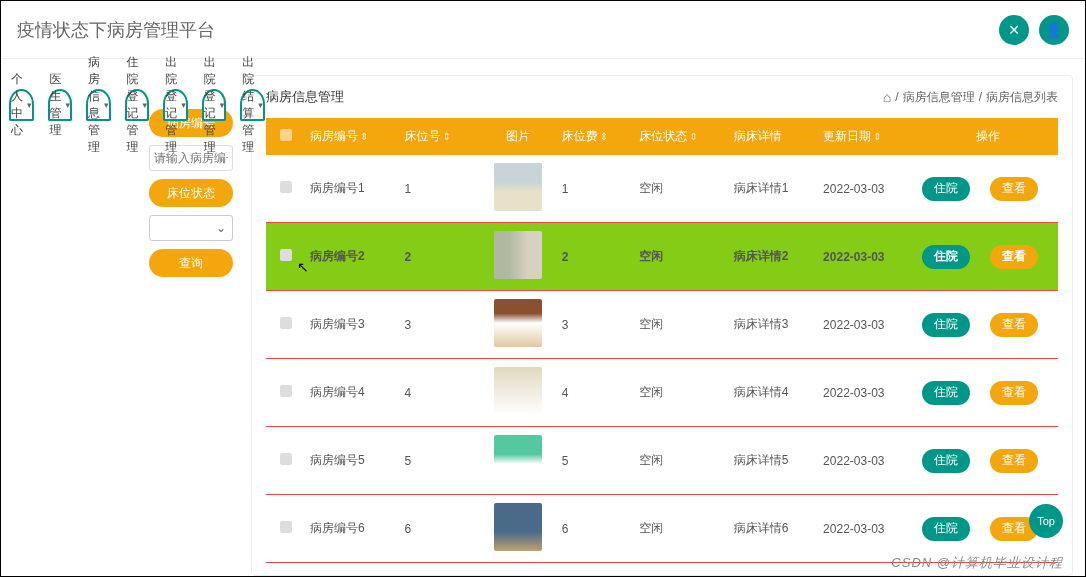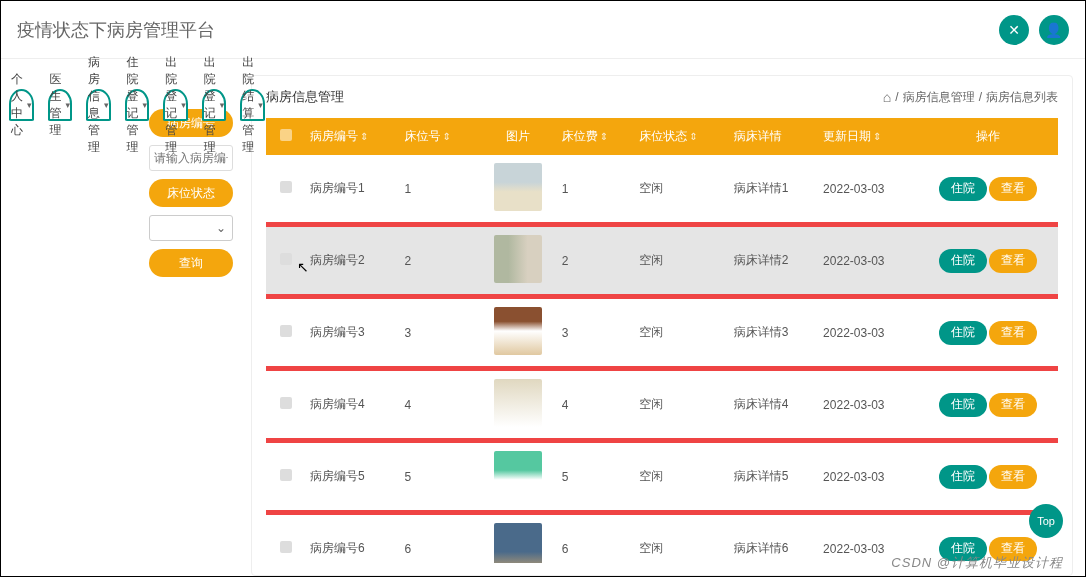--- a/index.html
+++ b/index.html
@@ -28,31 +28,31 @@
 .card { background: #fff; border: 1px solid #eee; padding: 12px 14px; border-radius: 4px; height: 100%; display: flex; flex-direction: column; }
 .card-head { display: flex; justify-content: space-between; align-items: center; margin-bottom: 12px; font-size: 13px; color: #333; }
 .breadcrumb { font-size: 12px; color: #666; display: flex; align-items: center; gap: 4px; }
 .bc-home { font-size: 14px; }
 
 .table-wrap { flex: 1; overflow-y: auto; }
 table { width: 100%; border-collapse: collapse; font-size: 12px; }
 thead { background: #F4A60D; color: #fff; }
 th { padding: 10px 4px; font-weight: normal; font-size: 12px; text-align: left; }
 th.center, td.center { text-align: center; }
-td { padding: 8px 4px; border-bottom: 5px solid #ef4444; vertical-align: middle; color: #555; }
-tr.sel td { background: #e5e5e5; }
+td { padding: 8px 4px; border-bottom: 1px solid #ef4444; vertical-align: middle; color: #555; }
+tr.sel td { background: #84cc16; font-weight: bold; }
 .chk { width: 12px; height: 12px; background: #ddd; display: inline-block; border-radius: 2px; }
 .img-cell { width: 48px; height: 48px; display: inline-block; border-radius: 2px; position: relative; overflow: hidden; }
 .img-a { background: linear-gradient(#c8d4d8 40%, #e8e0c8 60%); }
 .img-b { background: linear-gradient(90deg, #b0b8a0 30%, #d8d0c0 70%); }
 .img-c { background: linear-gradient(#8a5030 30%, #fff 50%, #e0c8a0); }
 .img-d { background: linear-gradient(#e0d8c0, #fff); }
 .img-e { background: linear-gradient(#55c8a0 40%, #fff 60%); }
 .img-f { background: linear-gradient(#4a6a8a 60%, #c0a070); }
-.act-wrap { display: flex; gap: 2px; justify-content: center; }
+.act-wrap { display: flex; gap: 20px; }
 .btn-sm { height: 24px; padding: 0 12px; border-radius: 12px; color: #fff; font-size: 12px; display: flex; align-items: center; cursor: pointer; }
 .btn-green { background: #009688; }
 .btn-orange { background: #F4A60D; }
 .sort::after { content: "⇕"; font-size: 10px; margin-left: 2px; opacity: .8; }
 
 .top-fab { position: absolute; right: 22px; bottom: 38px; width: 34px; height: 34px; border-radius: 50%; background: #009688; color: #fff; display: flex; align-items: center; justify-content: center; font-size: 11px; cursor: pointer; }
 .watermark { position: absolute; right: 22px; bottom: 4px; font-size: 13px; color: #888; font-style: italic; letter-spacing: 1px; }
 .cursor { position: absolute; left: 296px; top: 258px; font-size: 14px; color: #000; pointer-events: none; }
 </style>
 </head>

